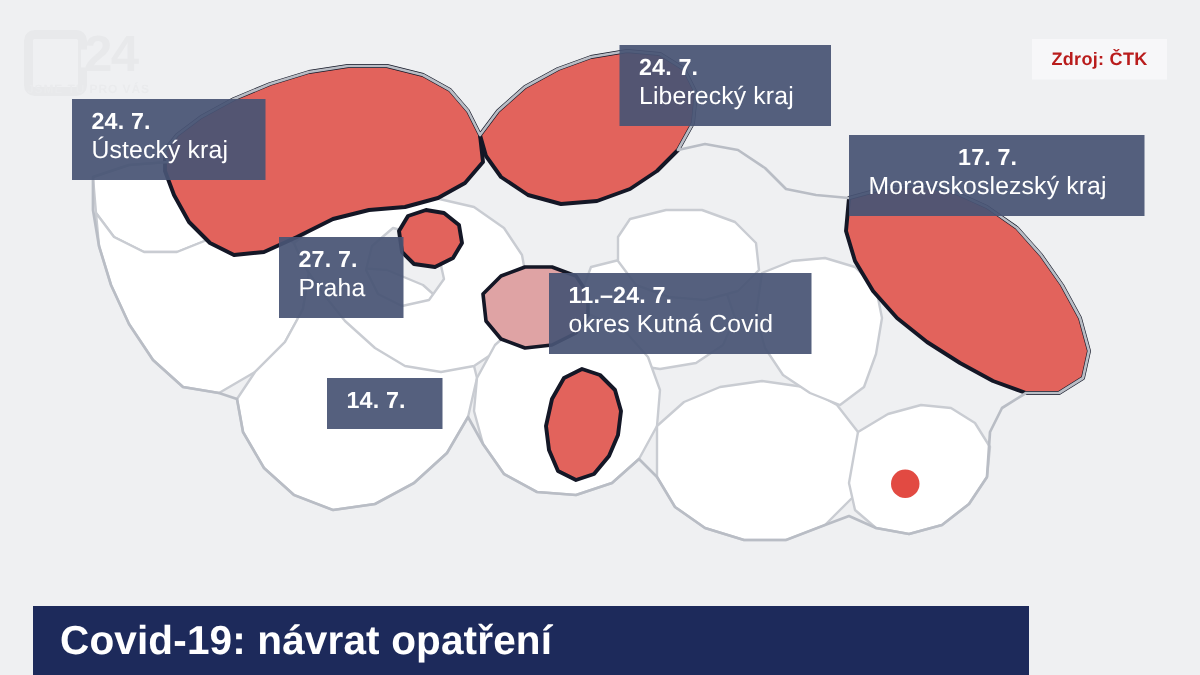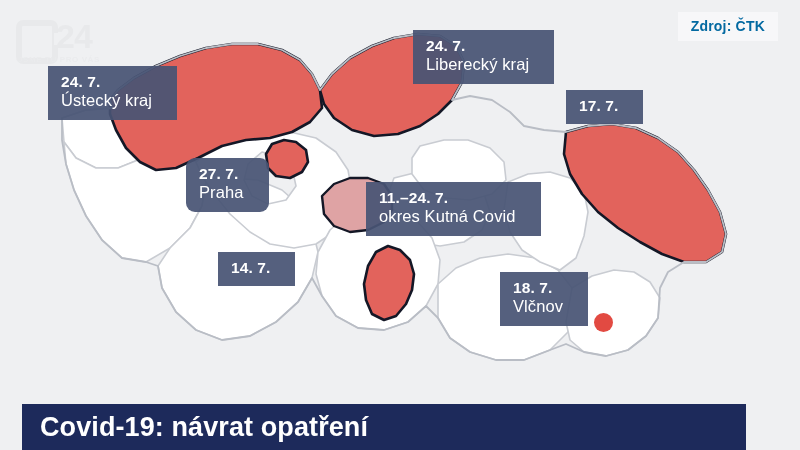--- a/index.html
+++ b/index.html
@@ -54,24 +54,24 @@
     font-size: 8px;
     font-weight: bold;
     color: #e6e7e9;
     letter-spacing: 0.6px;
   }
 
   
   #source-badge {
     position: absolute;
     right: 22px;
-    top: 12px;
+    top: 26px;
     background: #f7f7f9;
-    color: #0369a1;
-    font-size: 14px;
+    color: #b91c1c;
+    font-size: 12px;
     font-weight: bold;
     padding: 6px 13px 7px 13px;
     letter-spacing: 0.2px;
   }
 
   
   #map-wrap {
     position: absolute;
     left: 0; top: 0;
     width: 800px; height: 450px;
@@ -96,42 +96,42 @@
   .callout .c-place {
     font-size: 16.5px;
     font-weight: normal;
     letter-spacing: 0.1px;
     white-space: nowrap;
   }
 
   #callout-usteckykraj        { left: 48px;  top: 66px;  }
   #callout-libereckykraj      { left: 413px; top: 30px;  }
   #callout-moravskoslezskykraj{ left: 566px; top: 90px; text-align: center;  }
-  #callout-praha              { left: 186px; top: 158px; border-radius: 9px; }
+  #callout-praha              { left: 186px; top: 158px; }
   #callout-kutnahora          { left: 366px; top: 182px; }
   #callout-jihlava            { left: 218px; top: 252px; }
   #callout-vlcnov             { left: 500px; top: 272px; }
 
   
   #marker-vlcnov {
     position: absolute;
     left: 594px;
     top: 313px;
     width: 19px;
     height: 19px;
     border-radius: 50%;
     background: #e24a42;
   }
 
   
   #bottom-banner {
     position: absolute;
     left: 22px;
     top: 404px;
-    width: 724px;
+    width: 664px;
     height: 46px;
     background: #1d2a5b;
     display: flex;
     align-items: center;
   }
   #bottom-banner .b-title {
     color: #ffffff;
     font-size: 27px;
     font-weight: bold;
     padding-left: 18px;
@@ -218,40 +218,37 @@
     <div class="c-place">Ústecký kraj</div>
   </div>
 
   <div class="callout" id="callout-libereckykraj">
     <div class="c-date">24. 7.</div>
     <div class="c-place">Liberecký kraj</div>
   </div>
 
   <div class="callout" id="callout-moravskoslezskykraj">
     <div class="c-date">17. 7.</div>
+    <div class="c-place">Moravskoslezský kraj</div>
   </div>
 
   <div class="callout" id="callout-praha">
     <div class="c-date">27. 7.</div>
     <div class="c-place">Praha</div>
   </div>
 
   <div class="callout" id="callout-kutnahora">
     <div class="c-date">11.–24. 7.</div>
     <div class="c-place">okres Kutná Covid</div>
   </div>
 
   <div class="callout" id="callout-jihlava">
     <div class="c-date">14. 7.</div>
   </div>
 
-  <div class="callout" id="callout-vlcnov">
-    <div class="c-date">18. 7.</div>
-    <div class="c-place">Vlčnov</div>
-  </div>
 
   <div id="marker-vlcnov"></div>
 
   <div id="bottom-banner">
     <div class="b-title">Covid-19: návrat opatření</div>
   </div>
 
 </div>
 
 </body></html>

